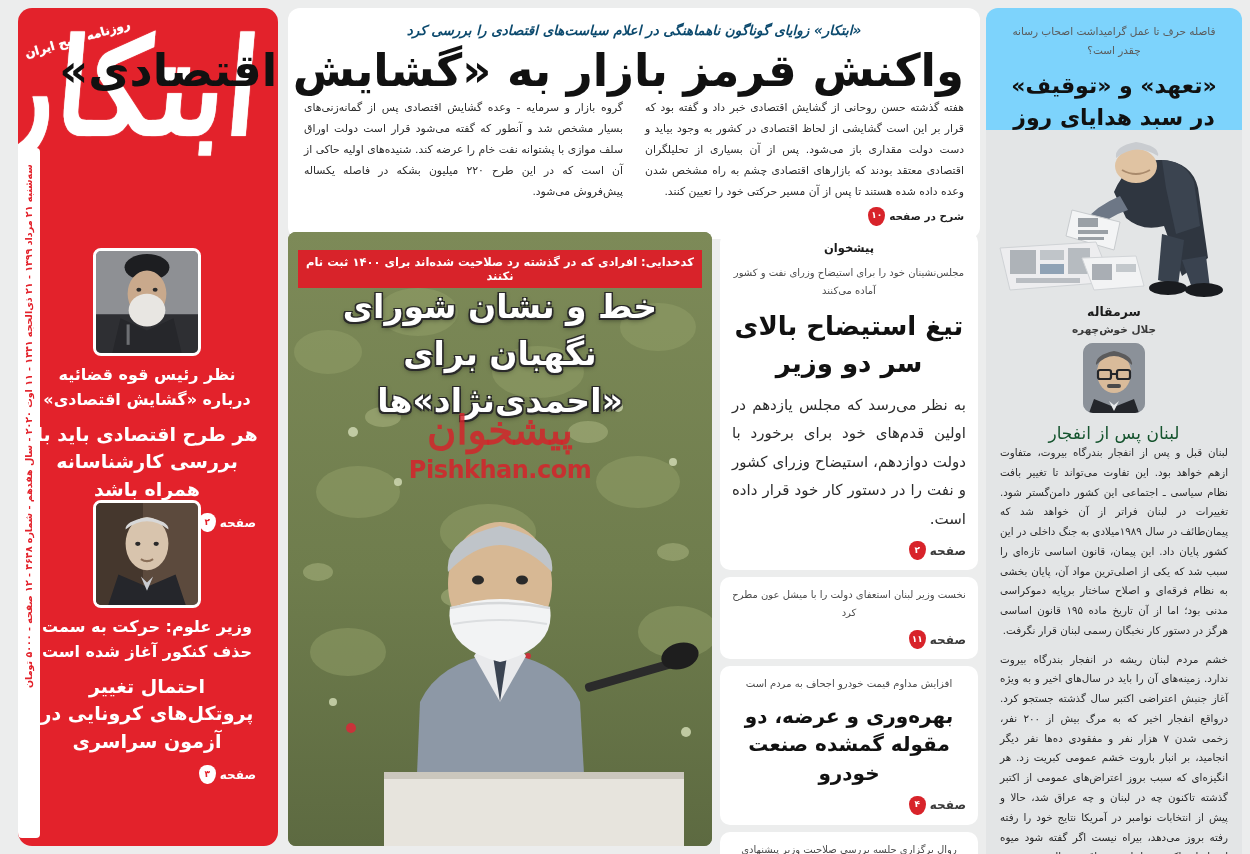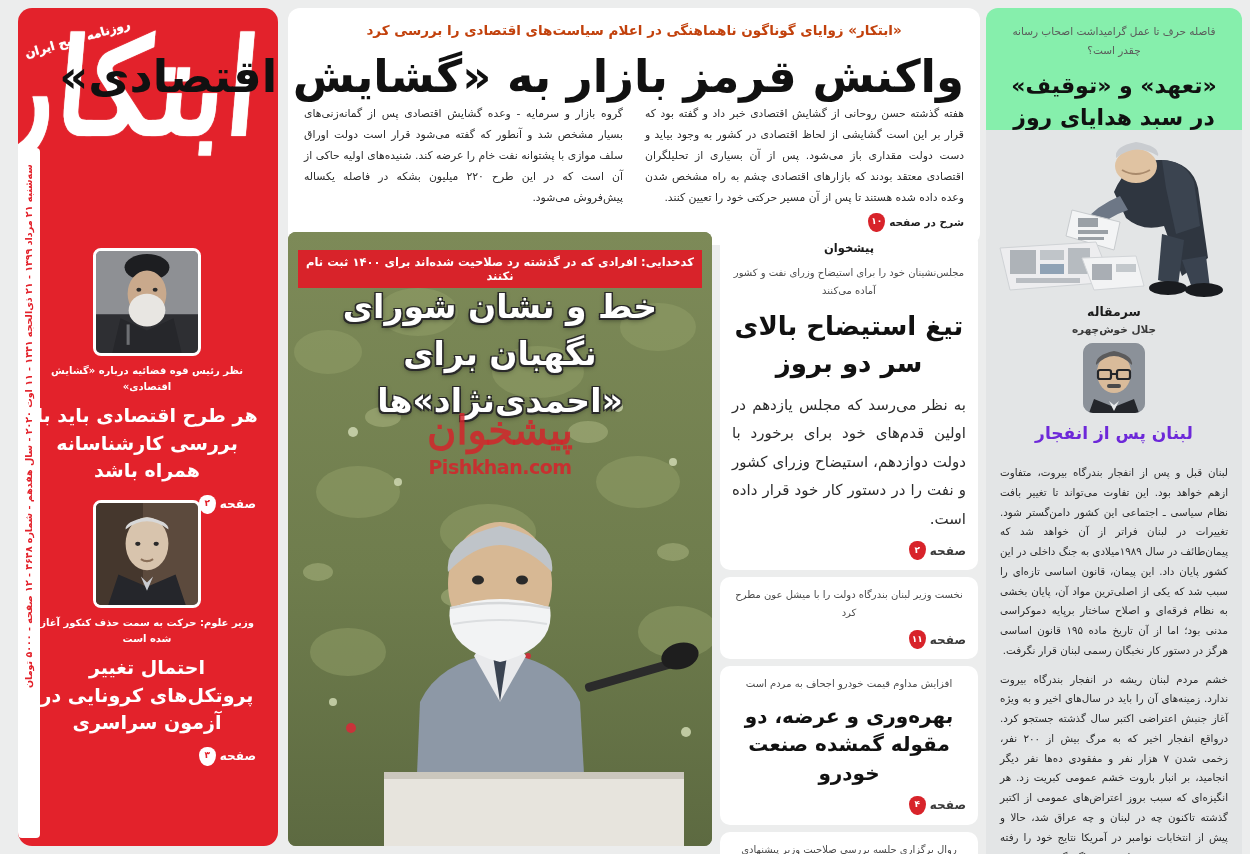--- a/index.html
+++ b/index.html
@@ -116,21 +116,21 @@
     border-radius: 8px;
     border: 3px solid #ffffff;
     overflow: hidden;
     position: relative;
     background: #8d8f93;
   }
   .ms-photo svg { display: block; width: 100%; height: 100%; }
 
   .ms-kicker {
     color: #ffffff;
-    font-size: 10px;
+    font-size: 16px;
     font-weight: bold;
     line-height: 1.55;
     padding: 0 6px;
     margin-bottom: 8px;
   }
   .ms-title {
     color: #ffffff;
     font-size: 19px;
     font-weight: bold;
     line-height: 1.45;
@@ -168,23 +168,24 @@
     top: 8px;
     width: 692px;
     background: #ffffff;
     border-radius: 12px;
     padding: 14px 16px 12px;
   }
   .lead-kicker {
     text-align: center;
     font-size: 13.5px;
     font-weight: bold;
-    color: #c2410c;
-    margin-bottom: 12px;
+    color: #0c4a6e;
+    margin-bottom: 6px;
     letter-spacing: -0.2px;
+    font-style: italic;
   }
   .lead-title {
     text-align: center;
     font-size: 45px;
     font-weight: bold;
     color: #111111;
     line-height: 1.18;
     letter-spacing: -2px;
     white-space: nowrap;
   }
@@ -262,21 +263,21 @@
     color: rgba(214,34,42,.82);
     font-size: 40px;
     font-weight: bold;
     font-family: "DejaVu Serif","Liberation Serif",serif;
     letter-spacing: -3px;
     display: block;
     line-height: 1;
   }
   .wm-en {
     color: rgba(214,34,42,.85);
-    font-size: 19px;
+    font-size: 24px;
     font-weight: bold;
     display: block;
     margin-top: 6px;
     letter-spacing: -0.5px;
   }
 
   
   .midcol {
     position: absolute;
     left: 720px;
@@ -333,21 +334,21 @@
     position: absolute;
     left: 986px;
     top: 8px;
     width: 256px;
     height: 838px;
   }
   .rc-top {
     position: relative;
     width: 256px;
     height: 290px;
-    background: #86efac;
+    background: #7dd3fc;
     border-radius: 12px 12px 0 0;
     overflow: hidden;
     padding: 14px 14px 0;
   }
   .rc-kicker {
     text-align: center;
     font-size: 10.5px;
     line-height: 1.8;
     color: #5a5a5a;
     margin-bottom: 10px;
@@ -401,23 +402,23 @@
     width: 62px; height: 70px;
     margin: 0 auto 10px;
     border-radius: 10px;
     overflow: hidden;
     background: #9aa0a6;
   }
   .rc-avatar svg { width: 100%; height: 100%; display: block; }
   .rc-edit-title {
     text-align: center;
     font-size: 17px;
-    font-weight: bold;
-    color: #6d28d9;
-    margin-bottom: 20px;
+    font-weight: normal;
+    color: #14532d;
+    margin-bottom: 0;
     letter-spacing: -0.4px;
   }
   .rc-edit-body {
     font-size: 10.3px;
     line-height: 1.92;
     color: #2a2a2a;
     text-align: justify;
     margin-bottom: 9px;
   }
 </style>
@@ -566,30 +567,30 @@
       <span class="wm-fa">پیشخوان</span>
       <span class="wm-en">Pishkhan.com</span>
     </div>
   </div>
 
   <div class="midcol">
 
     <div class="mc-card">
       <div class="mc-tag">پیشخوان</div>
       <div class="mc-kicker">مجلس‌نشینان خود را برای استیضاح وزرای نفت و کشور آماده می‌کنند</div>
-      <div class="mc-title">تیغ استیضاح بالای سر دو بروز</div>
+      <div class="mc-title">تیغ استیضاح بالای سر دو وزیر</div>
       <div class="mc-body">به نظر می‌رسد که مجلس یازدهم در اولین قدم‌های خود برای برخورد با دولت دوازدهم، استیضاح وزرای کشور و نفت را در دستور کار خود قرار داده است.</div>
       <div class="mc-page">
         <span class="pin red">۲</span>
         <span class="pin-label dark">صفحه</span>
       </div>
     </div>
 
     <div class="mc-card">
-      <div class="mc-kicker">نخست وزیر لبنان بندرگاه دولت را با میشل عون مطرح کرد</div>
+      <div class="mc-kicker">نخست وزیر لبنان استعفای دولت را با میشل عون مطرح کرد</div>
       <div class="mc-page">
         <span class="pin red">۱۱</span>
         <span class="pin-label dark">صفحه</span>
       </div>
     </div>
 
     <div class="mc-card">
       <div class="mc-kicker">افزایش مداوم قیمت خودرو اجحاف به مردم است</div>
       <div class="mc-title sm">بهره‌وری و عرضه، دو مقوله گمشده صنعت خودرو</div>
       <div class="mc-page">

